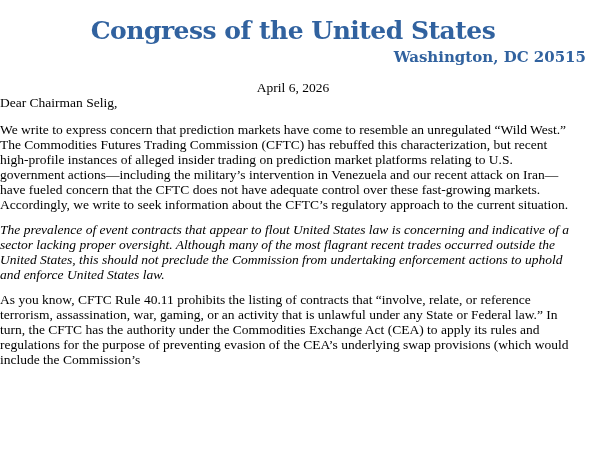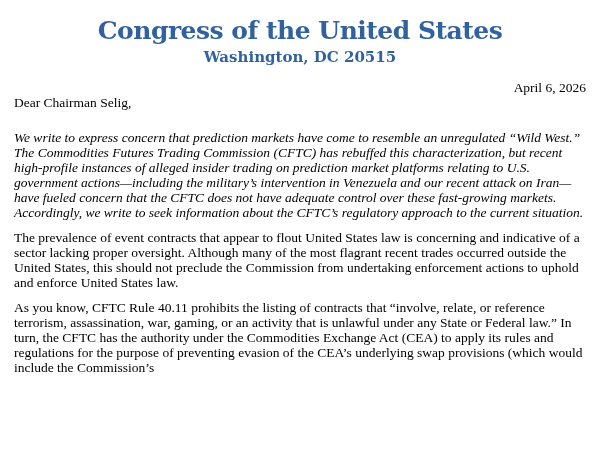--- a/index.html
+++ b/index.html
@@ -9,21 +9,21 @@
       background: var(--background, #ffffff);
       overflow: hidden;
     }
     body {
       font-family: "Liberation Serif", "DejaVu Serif", serif;
       color: var(--text, #000000);
     }
     .page {
       width: 600px;
       height: 440px;
-      padding: 16px 14px 0 14px;
+      padding: 16px 14px 0 0;
       overflow: hidden;
       background: var(--background, #ffffff);
     }
     .letterhead {
       text-align: center;
     }
     .letterhead-title {
       font-family: "DejaVu Serif", serif;
       font-weight: bold;
       font-size: 25px;
@@ -31,23 +31,24 @@
       letter-spacing: -0.5px;
       color: var(--accent, #31629f);
     }
     .letterhead-subtitle {
       font-family: "DejaVu Serif", serif;
       font-weight: bold;
       font-size: 15px;
       line-height: 17px;
       margin-top: 3px;
       color: var(--accent, #31629f);
+      text-align: right;
     }
     .date-line {
-      text-align: right;
+      text-align: center;
       font-size: 13.5px;
       line-height: 15px;
       margin-top: 14px;
     }
     .recipient {
       margin-top: 11px;
       font-size: 13.5px;
       line-height: 15px;
     }
     .recipient-line {
@@ -56,22 +57,22 @@
     .salutation {
       font-size: 13.5px;
       line-height: 15px;
     }
     .body-paragraph {
       font-size: 13.5px;
       line-height: 15px;
       max-width: 572px;
       text-align: left;
     }
-    .para-1 { margin-top: 20px; font-style: italic; }
-    .para-2 { margin-top: 10px; }
+    .para-1 { margin-top: 12px; }
+    .para-2 { margin-top: 10px; font-style: italic; }
     .para-3 { margin-top: 10px; }
   </style>
 </head>
 <body>
 
 <div class="page">
 
   <div class="letterhead">
     <div class="letterhead-title">Congress of the United States</div>
     <div class="letterhead-subtitle">Washington, DC 20515</div>

